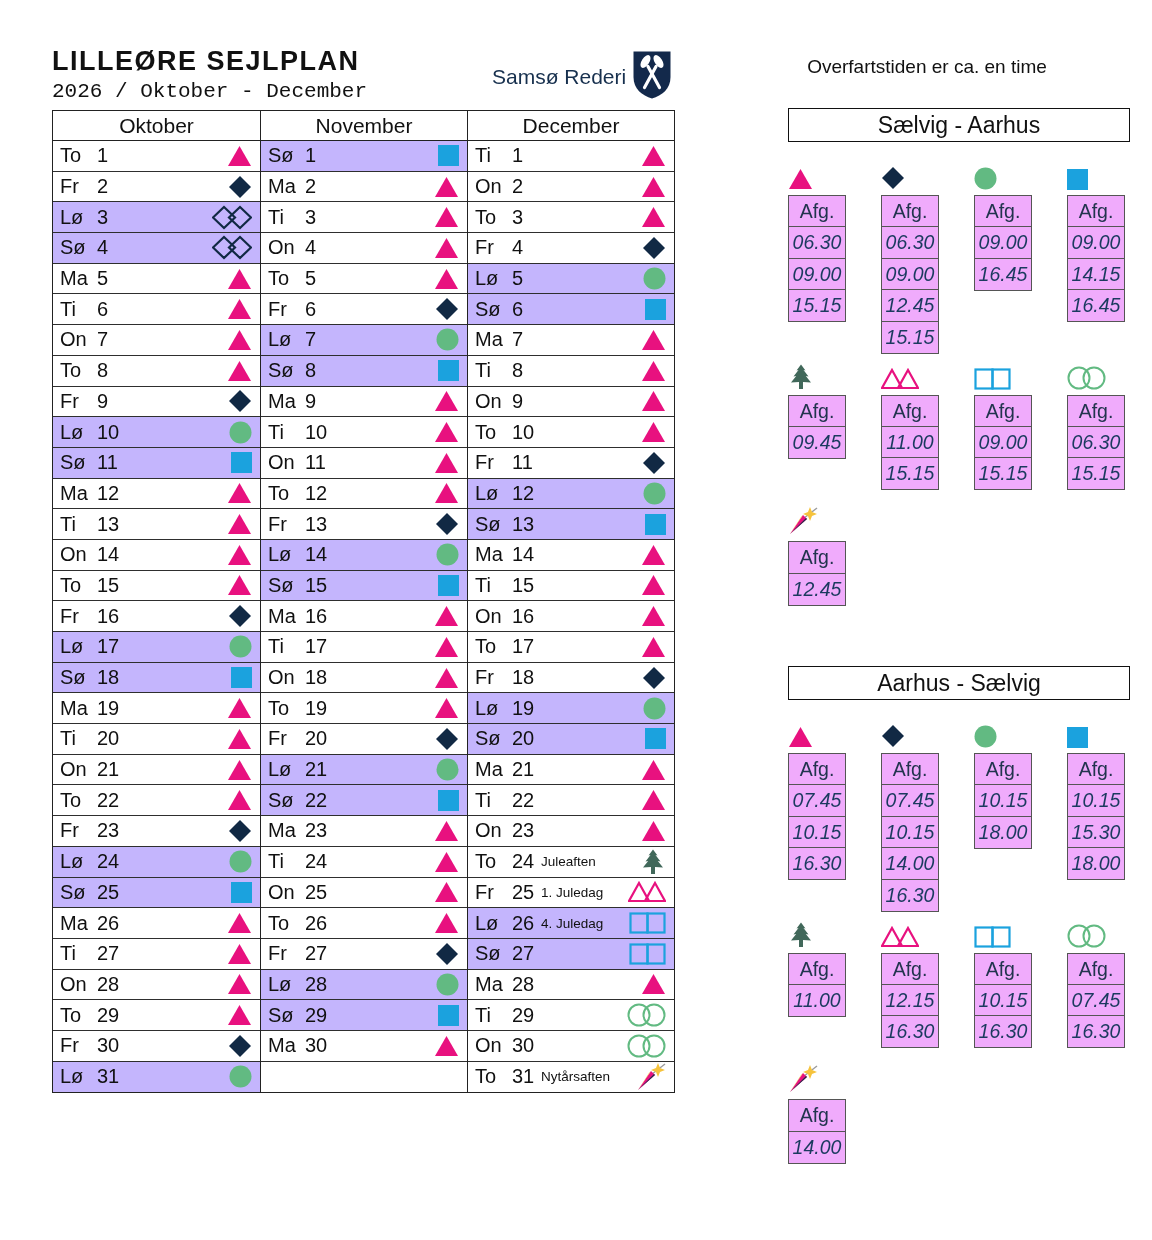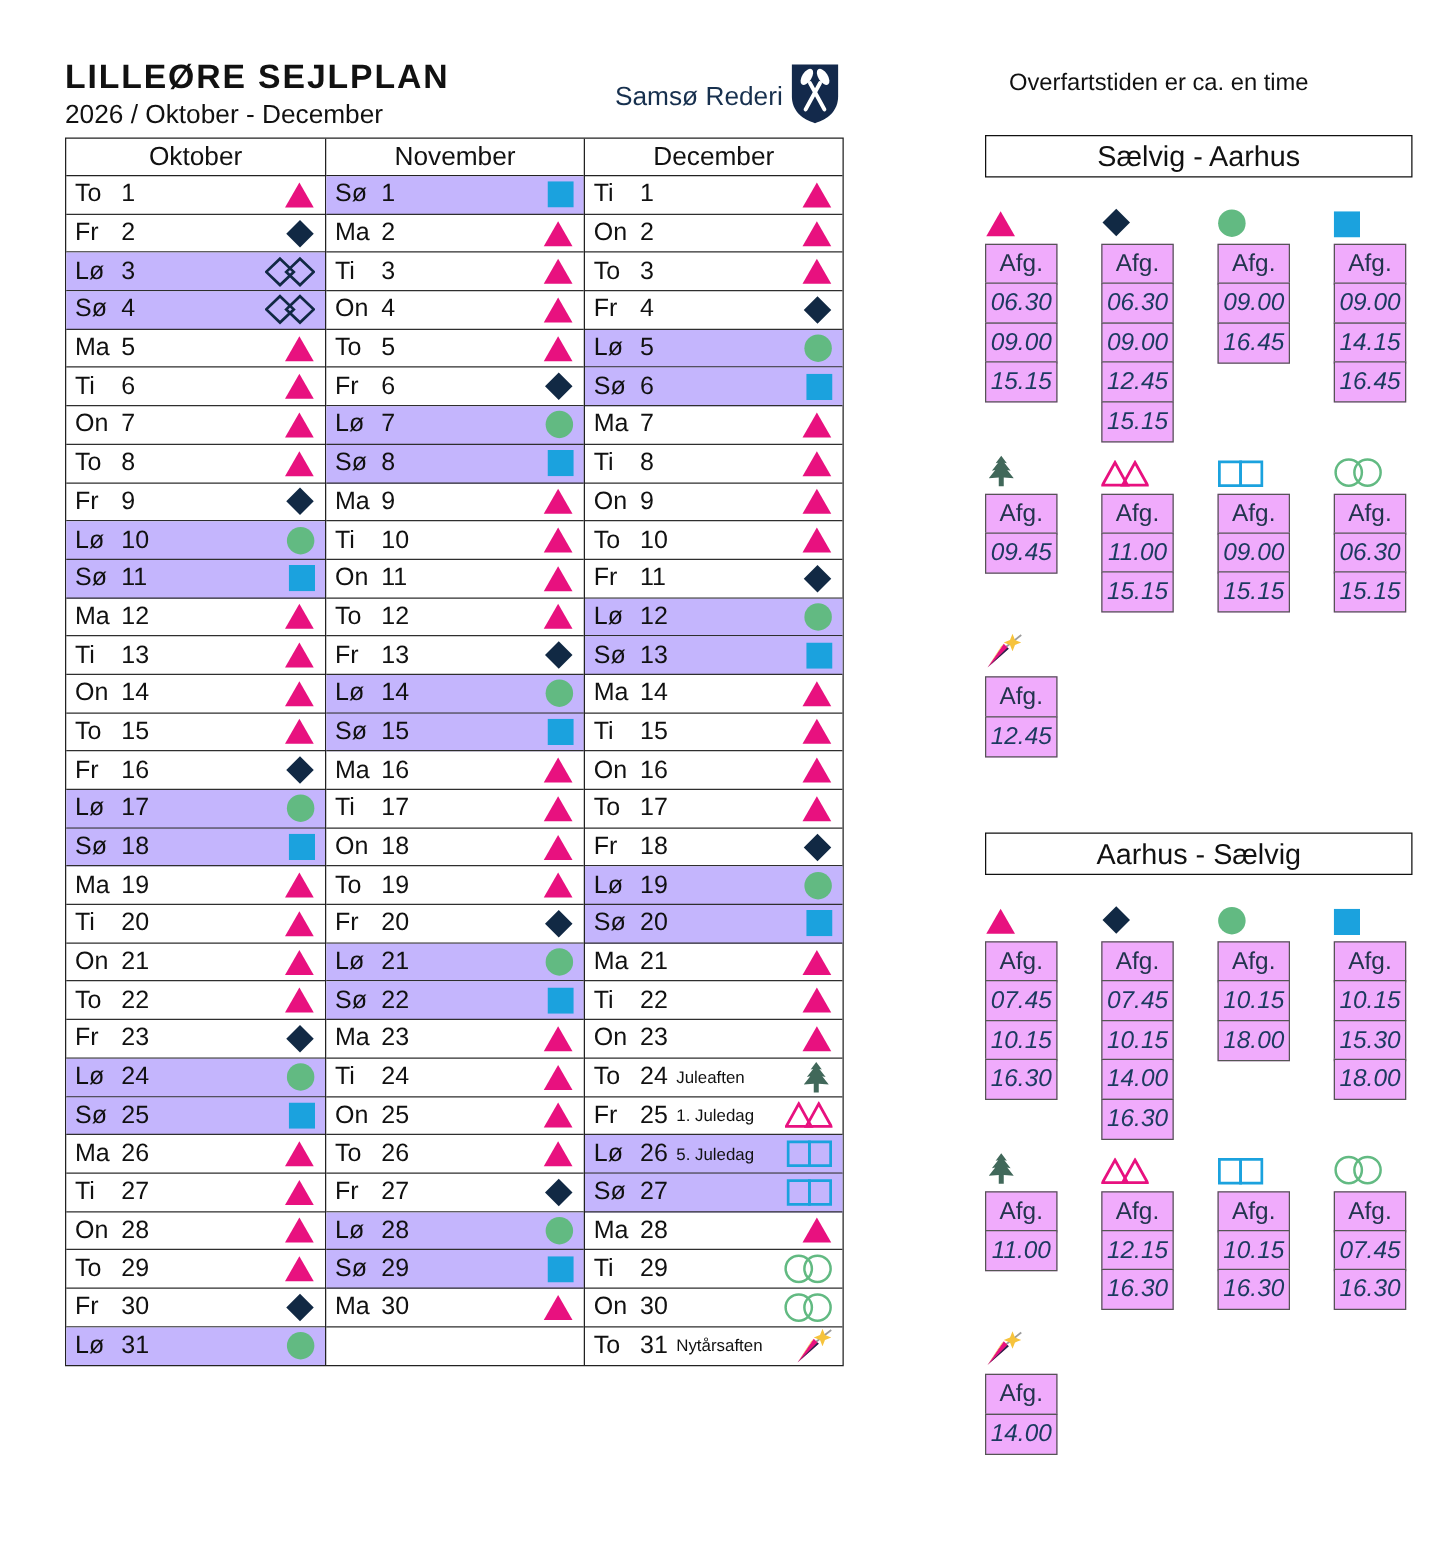--- a/index.html
+++ b/index.html
@@ -2,21 +2,21 @@
 <html><head>
 <meta charset="utf-8">
 <style>
   html,body{margin:0;padding:0;background:#fff;}
   .page{position:relative;width:1152px;height:1240px;background:#fff;overflow:hidden;
         font-family:"Liberation Sans","DejaVu Sans",sans-serif;color:#111;}
 
   
   .title{position:absolute;left:52px;top:46px;font-size:27px;font-weight:bold;
          letter-spacing:1.5px;margin:0;}
-  .subtitle{position:absolute;left:52px;top:80px;font-size:21px;}
+  .subtitle{position:absolute;left:52px;top:80px;font-size:21px;font-family:Liberation Mono, monospace;}
   .logo{position:absolute;left:492px;top:50px;display:flex;align-items:center;gap:6px;}
   .logo-text{font-size:21px;color:#17304e;}
   .note{position:absolute;left:756px;top:56px;width:342px;text-align:center;font-size:19px;}
 
   
   .cal{position:absolute;left:52px;top:110px;display:flex;border:1.5px solid #222;box-sizing:border-box;}
   .month{width:207px;box-sizing:border-box;}
   .month + .month{border-left:1.5px solid #222;}
   .month-header{height:30px;line-height:30px;text-align:center;font-size:21px;
                 border-bottom:1.5px solid #222;box-sizing:border-box;}
@@ -861,21 +861,21 @@
               <g fill="none" stroke="#e8117f" stroke-width="2.2">
                 <polygon points="11,2 21,20 1,20"></polygon>
                 <polygon points="27,2 37,20 17,20"></polygon>
               </g>
             </svg>
           </span>
         </div>
         <div class="day-row weekend">
           <span class="dow">Lø</span>
           <span class="num">26</span>
-          <span class="special">5. Juledag</span>
+          <span class="special">4. Juledag</span>
           <span class="sym">
             <svg width="37" height="22" viewBox="0 0 37 22">
               <g fill="none" stroke="#1ba2de" stroke-width="2.2">
                 <rect x="1.5" y="1.5" width="17" height="19"></rect>
                 <rect x="18.5" y="1.5" width="17" height="19"></rect>
               </g>
             </svg>
           </span>
         </div>
         <div class="day-row weekend">

